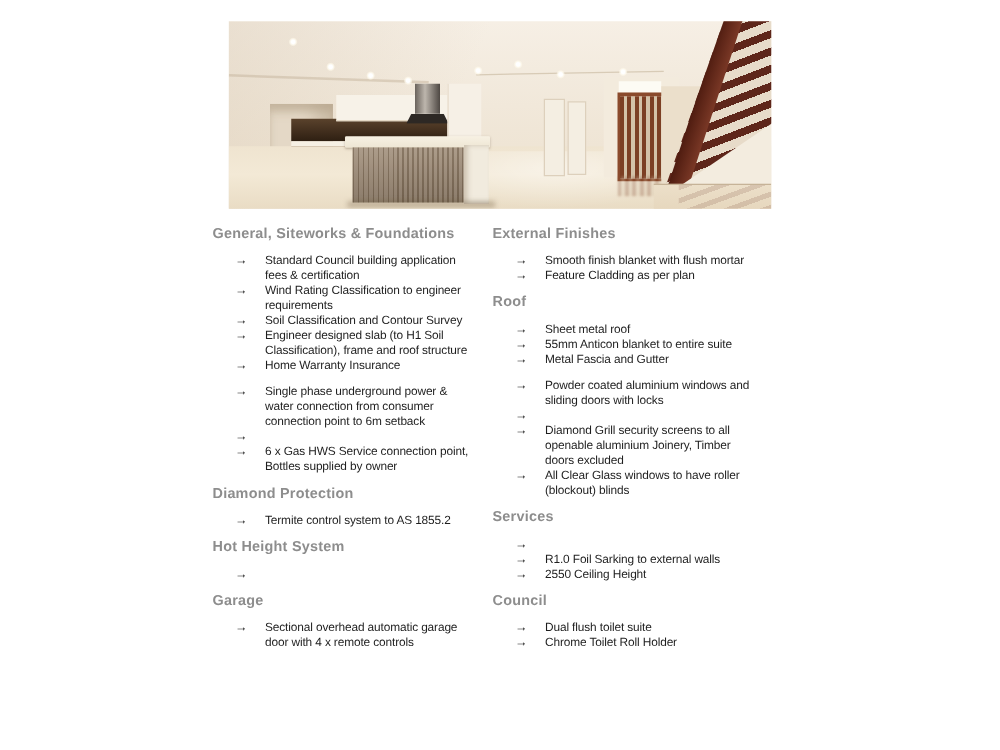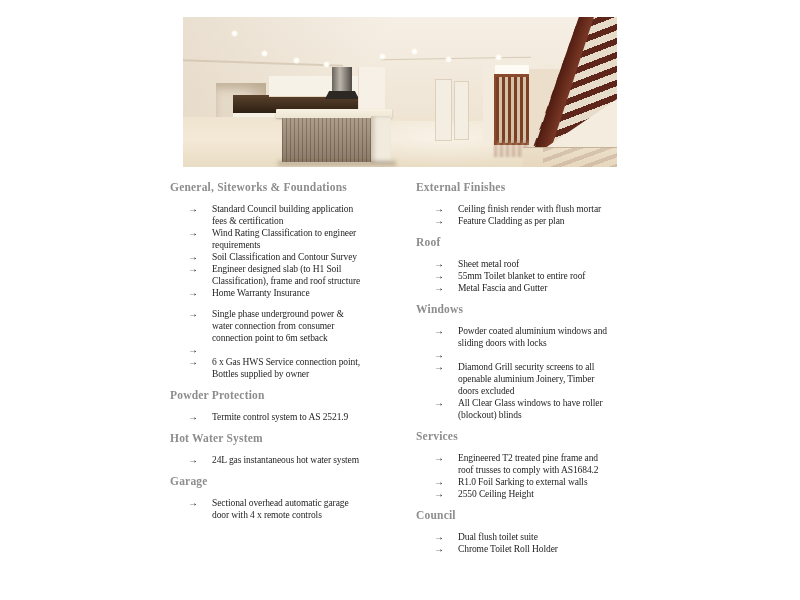--- a/index.html
+++ b/index.html
@@ -1,17 +1,17 @@
 <!DOCTYPE html>
 <html><head>
 <meta charset="utf-8">
 <style>
   html,body{margin:0;padding:0;background:#ffffff;}
   #canvas{position:relative;width:668px;height:600px;background:#ffffff;overflow:hidden;
-          font-family:Liberation Serif, serif;}
+          font-family:Liberation Sans, sans-serif;}
 
   
   .photo{position:absolute;left:183px;top:17px;width:434px;height:150px;overflow:hidden;
          background:linear-gradient(180deg,#f6efe5 0%,#f1e8da 45%,#ece0cd 100%);}
   .photo div{position:absolute;}
   .ph-ceilshade{inset:0;background:linear-gradient(115deg,rgba(214,198,176,.38),rgba(214,198,176,0) 42%);}
   .ph-ceil-line-l{left:0;top:45px;width:160px;height:2px;background:rgba(193,176,150,.45);transform:rotate(2deg);}
   .ph-ceil-line-r{left:198px;top:41px;width:150px;height:1px;background:rgba(193,176,150,.55);transform:rotate(-1deg);}
   .ph-recess{left:33px;top:66px;width:50px;height:64px;background:#e4d8c6;
              box-shadow:inset -14px 0 14px rgba(160,140,112,.35), inset 0 6px 6px rgba(160,140,112,.35);}
@@ -56,21 +56,21 @@
   .ph-floor-br{left:340px;top:130px;width:94px;height:20px;
             background:linear-gradient(180deg,#ecdfc9,#e6d7bd);border-top:1px solid rgba(150,125,95,.4);}
   .ph-stairrefl{left:360px;top:131px;width:74px;height:19px;opacity:.9;
             background:repeating-linear-gradient(160deg,rgba(94,38,26,.16) 0 4px,rgba(94,38,26,0) 4px 10px);}
   .ph-light{width:7px;height:7px;border-radius:50%;
             background:radial-gradient(circle,#ffffff 0 30%,rgba(255,250,235,.65) 55%,rgba(255,250,235,0) 75%);}
 
   
   .col{position:absolute;top:181px;width:226px;}
   .col-left{left:170px;}
-  .col-right{left:394px;margin-left:22px;}
+  .col-right{left:394px;}
   .spec-section{margin:0 0 9px 0;}
   .spec-heading{margin:0;font-weight:bold;font-size:11.5px;line-height:13px;
                 color:#8d8d8d;letter-spacing:.2px;}
   .spec-items{margin-top:9px;}
   .item{display:flex;align-items:flex-start;color:#1e1e1e;
         font-size:9.5px;line-height:12px;letter-spacing:-.1px;}
   .arrow{flex:0 0 42px;width:42px;text-indent:18px;font-weight:bold;font-size:10px;line-height:12px;color:#111;}
   .item-text{white-space:pre;}
 </style>
 </head>
@@ -164,35 +164,34 @@
         </div>
         <div class="item">
           <span class="arrow">→</span>
           <span class="item-text">6 x Gas HWS Service connection point,
 Bottles supplied by owner</span>
         </div>
       </div>
     </section>
 
     <section class="spec-section">
-      <h2 class="spec-heading">Powder Protection</h2>
-      <div class="spec-items">
-        <div class="item">
-          <span class="arrow">→</span>
-          <span class="item-text">Termite control system to AS 2521.9</span>
-        </div>
-      </div>
-    </section>
-
-    <section class="spec-section">
-      <h2 class="spec-heading">Hot Water System</h2>
-      <div class="spec-items">
-        <div class="item">
-          <span class="arrow">→</span>
-          <span class="item-text">24L gas instantaneous hot water system</span>
+      <h2 class="spec-heading">Diamond Protection</h2>
+      <div class="spec-items">
+        <div class="item">
+          <span class="arrow">→</span>
+          <span class="item-text">Termite control system to AS 1855.2</span>
+        </div>
+      </div>
+    </section>
+
+    <section class="spec-section">
+      <h2 class="spec-heading">Hot Height System</h2>
+      <div class="spec-items">
+        <div class="item">
+          <span class="arrow">→</span>
         </div>
       </div>
     </section>
 
     <section class="spec-section">
       <h2 class="spec-heading">Garage</h2>
       <div class="spec-items">
         <div class="item">
           <span class="arrow">→</span>
           <span class="item-text">Sectional overhead automatic garage
@@ -203,49 +202,48 @@
 
   </div>
 
   <div class="col col-right">
 
     <section class="spec-section">
       <h2 class="spec-heading">External Finishes</h2>
       <div class="spec-items">
         <div class="item">
           <span class="arrow">→</span>
-          <span class="item-text">Ceiling finish render with flush mortar</span>
+          <span class="item-text">Smooth finish blanket with flush mortar</span>
         </div>
         <div class="item">
           <span class="arrow">→</span>
           <span class="item-text">Feature Cladding as per plan</span>
         </div>
       </div>
     </section>
 
     <section class="spec-section">
       <h2 class="spec-heading">Roof</h2>
       <div class="spec-items">
         <div class="item">
           <span class="arrow">→</span>
           <span class="item-text">Sheet metal roof</span>
         </div>
         <div class="item">
           <span class="arrow">→</span>
-          <span class="item-text">55mm Toilet blanket to entire roof</span>
+          <span class="item-text">55mm Anticon blanket to entire suite</span>
         </div>
         <div class="item">
           <span class="arrow">→</span>
           <span class="item-text">Metal Fascia and Gutter</span>
         </div>
       </div>
     </section>
 
     <section class="spec-section">
-      <h2 class="spec-heading">Windows</h2>
       <div class="spec-items">
         <div class="item">
           <span class="arrow">→</span>
           <span class="item-text">Powder coated aluminium windows and
 sliding doors with locks</span>
         </div>
         <div class="item">
           <span class="arrow">→</span>
         </div>
         <div class="item">
@@ -260,22 +258,20 @@
 (blockout) blinds</span>
         </div>
       </div>
     </section>
 
     <section class="spec-section">
       <h2 class="spec-heading">Services</h2>
       <div class="spec-items">
         <div class="item">
           <span class="arrow">→</span>
-          <span class="item-text">Engineered T2 treated pine frame and
-roof trusses to comply with AS1684.2</span>
         </div>
         <div class="item">
           <span class="arrow">→</span>
           <span class="item-text">R1.0 Foil Sarking to external walls</span>
         </div>
         <div class="item">
           <span class="arrow">→</span>
           <span class="item-text">2550 Ceiling Height</span>
         </div>
       </div>

